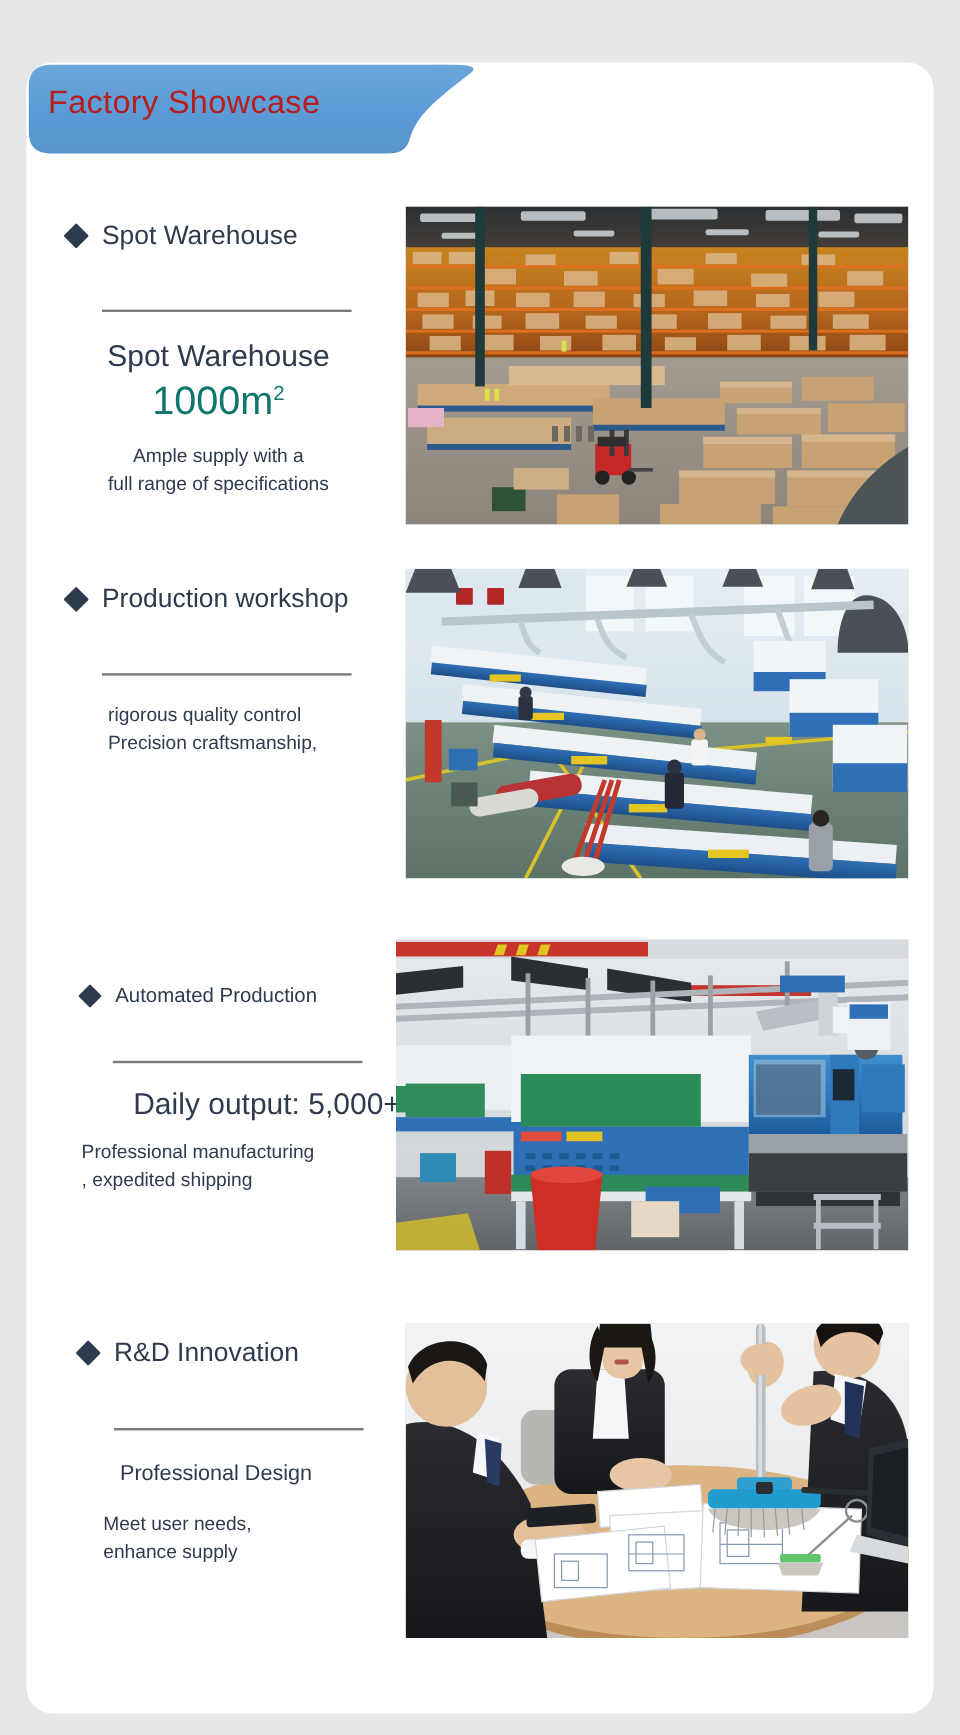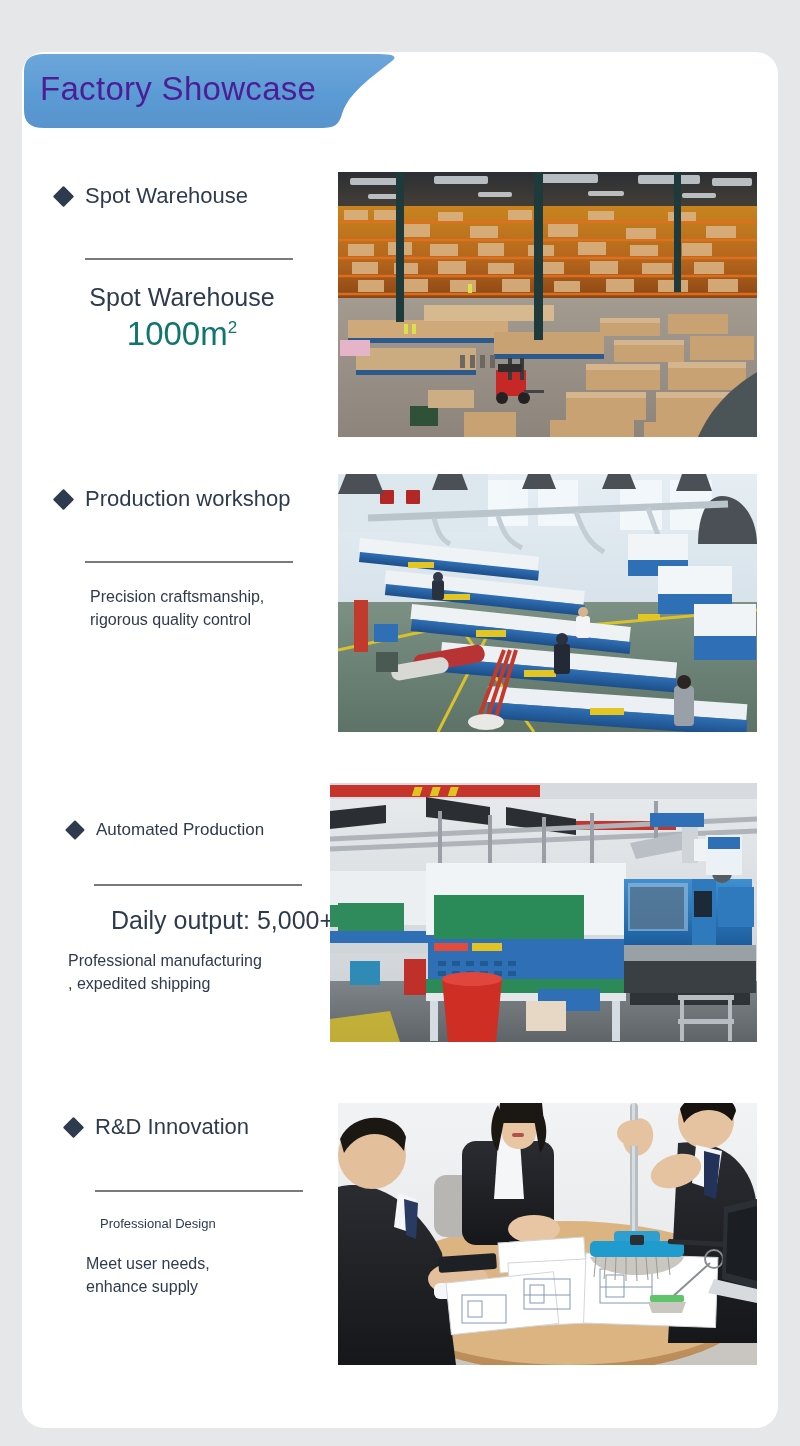--- a/index.html
+++ b/index.html
@@ -31,22 +31,22 @@
     top: 52px;
     width: 400px;
     height: 80px;
     overflow: visible;
   }
   #banner-svg { display: block; }
   #banner-title {
     position: absolute;
     left: 18px;
     top: 18px;
-    font-size: 33px;
-    color: #4c1d95;
+    font-size: 27px;
+    color: #b91c1c;
     letter-spacing: .3px;
     white-space: nowrap;
     font-weight: 400;
   }
 
   
   .section { position: absolute; }
 
   .sec-head {
     display: flex;
@@ -84,21 +84,21 @@
     color: #0f766e;
     white-space: nowrap;
   }
   .huge-line sup { font-size: 17px; vertical-align: super; }
 
   .desc {
     font-size: 16px;
     line-height: 1.45;
     color: #2e3b4e;
   }
-  .desc-sm { font-size: 13px; line-height: 1.5; color: #2e3b4e; }
+  .desc-sm { font-size: 18px; line-height: 1.5; color: #2e3b4e; }
 
   .center { text-align: center; }
 
   
   .photo {
     position: absolute;
     overflow: hidden;
     background: #cfd3d6;
   }
   .photo svg { display: block; width: 100%; height: 100%; }
@@ -146,34 +146,38 @@
 
   <div class="divider" style="margin-top:49px; margin-left:29px; width:208px;"></div>
 
   <div class="center" style="margin-top:23px;">
     <div class="big-line">Spot Warehouse</div>
     <div class="huge-line" style="margin-top:3px;">
       <span>1000m</span><sup>2</sup>
     </div>
   </div>
 
+  <div class="desc center" style="margin-top:16px;">
+    <div>Ample supply with a</div>
+    <div>full range of specifications</div>
+  </div>
 </div>
 
 <div class="section" style="left:56px; top:486px; width:256px;">
 
   <div class="sec-head">
     <span class="diamond"></span>
     <span class="sec-head-label">Production workshop</span>
   </div>
 
   <div class="divider" style="margin-top:49px; margin-left:29px; width:208px;"></div>
 
   <div class="desc" style="margin-top:22px; margin-left:34px;">
+    <div>rigorous quality control</div>
     <div>Precision craftsmanship,</div>
-    <div>rigorous quality control</div>
   </div>
 </div>
 
 <div class="section" style="left:68px; top:820px; width:262px;">
 
   <div class="sec-head small">
     <span class="diamond"></span>
     <span class="sec-head-label">Automated Production</span>
   </div>
 

